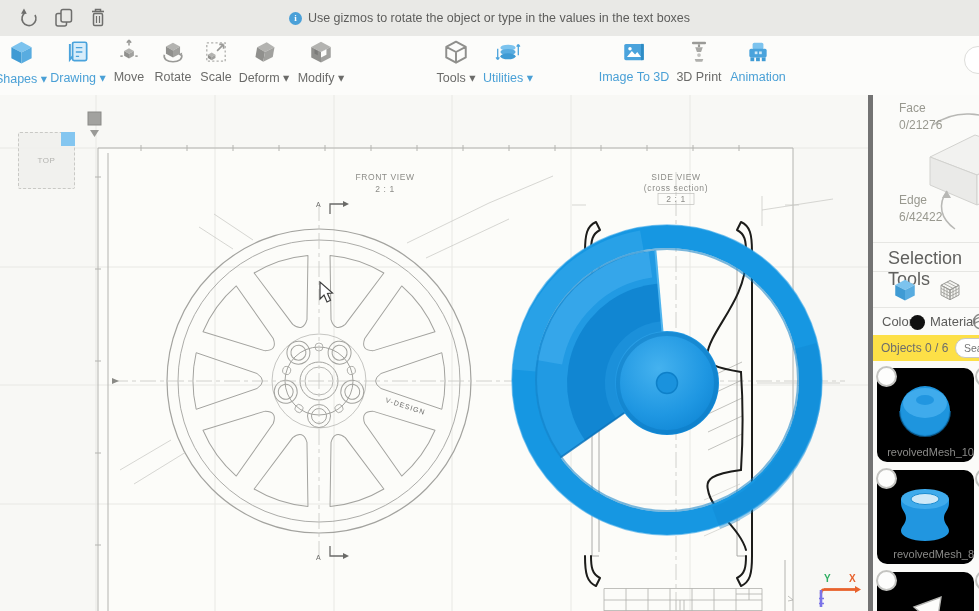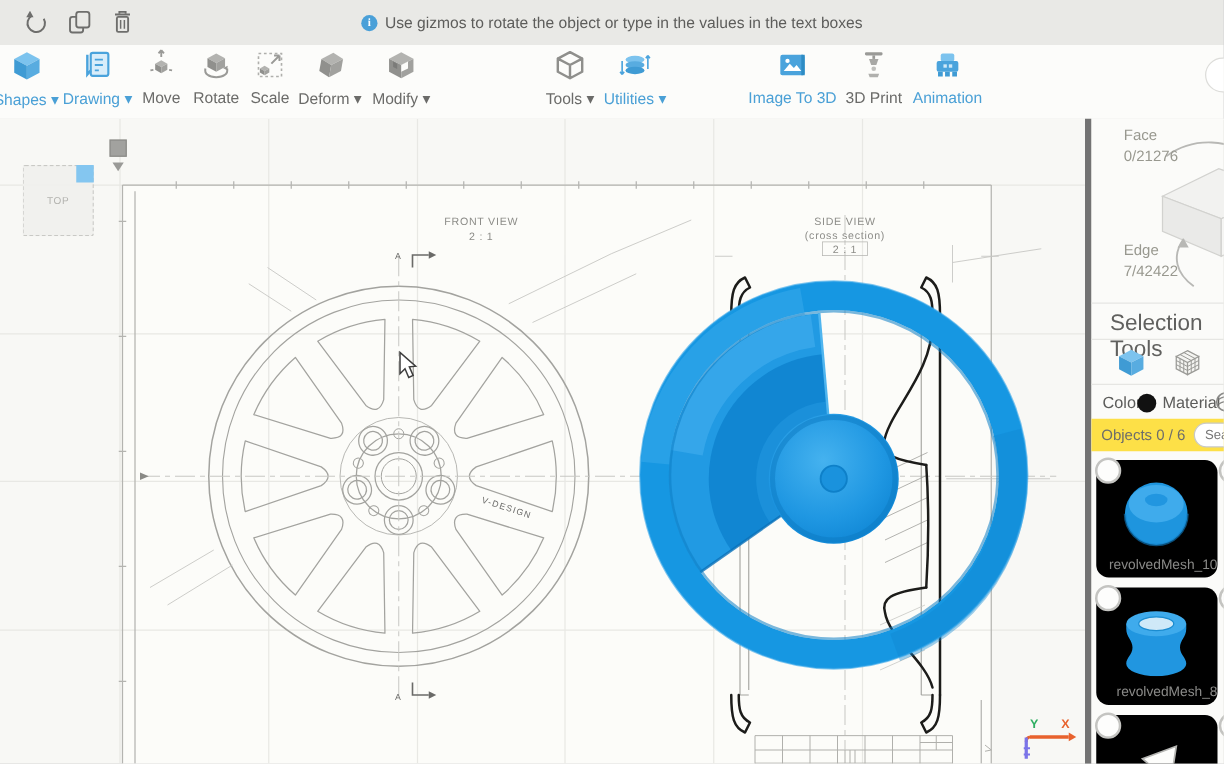--- a/index.html
+++ b/index.html
@@ -400,21 +400,21 @@
     <polygon points="52,78 100,55 100,85 52,108" fill="#f6f6f4" stroke="#d2d2cf" stroke-width="1"></polygon>
     <path d="M30 132 C16 122 12 108 22 94" fill="none" stroke="#b8b8b5" stroke-width="1.5"></path>
     <polygon points="22,94 17,101 26,101" fill="#b8b8b5"></polygon>
   </svg>
   <div class="counter" style="left:26px;top:5px">
     <div>Face</div>
       <div>0/21276</div>
   </div>
   <div class="counter" style="left:26px;top:97px">
     <div>Edge</div>
-      <div>7/42422</div>
+      <div>6/42422</div>
   </div>
 
   <div class="divider" style="top:147px"></div>
   <div class="sel-tools">Selection Tools</div>
   <div class="divider" style="top:176px"></div>
 
   <span class="mode-icon" style="left:19px;top:182px">
     <svg viewBox="0 0 24 24" width="26" height="26">
         <path d="M12 2.5 21 7.3 12 12 3 7.3Z" fill="#7cc3ee"></path>
         <path d="M3 7.3V17L12 21.8V12Z" fill="#3f9bd4"></path>

